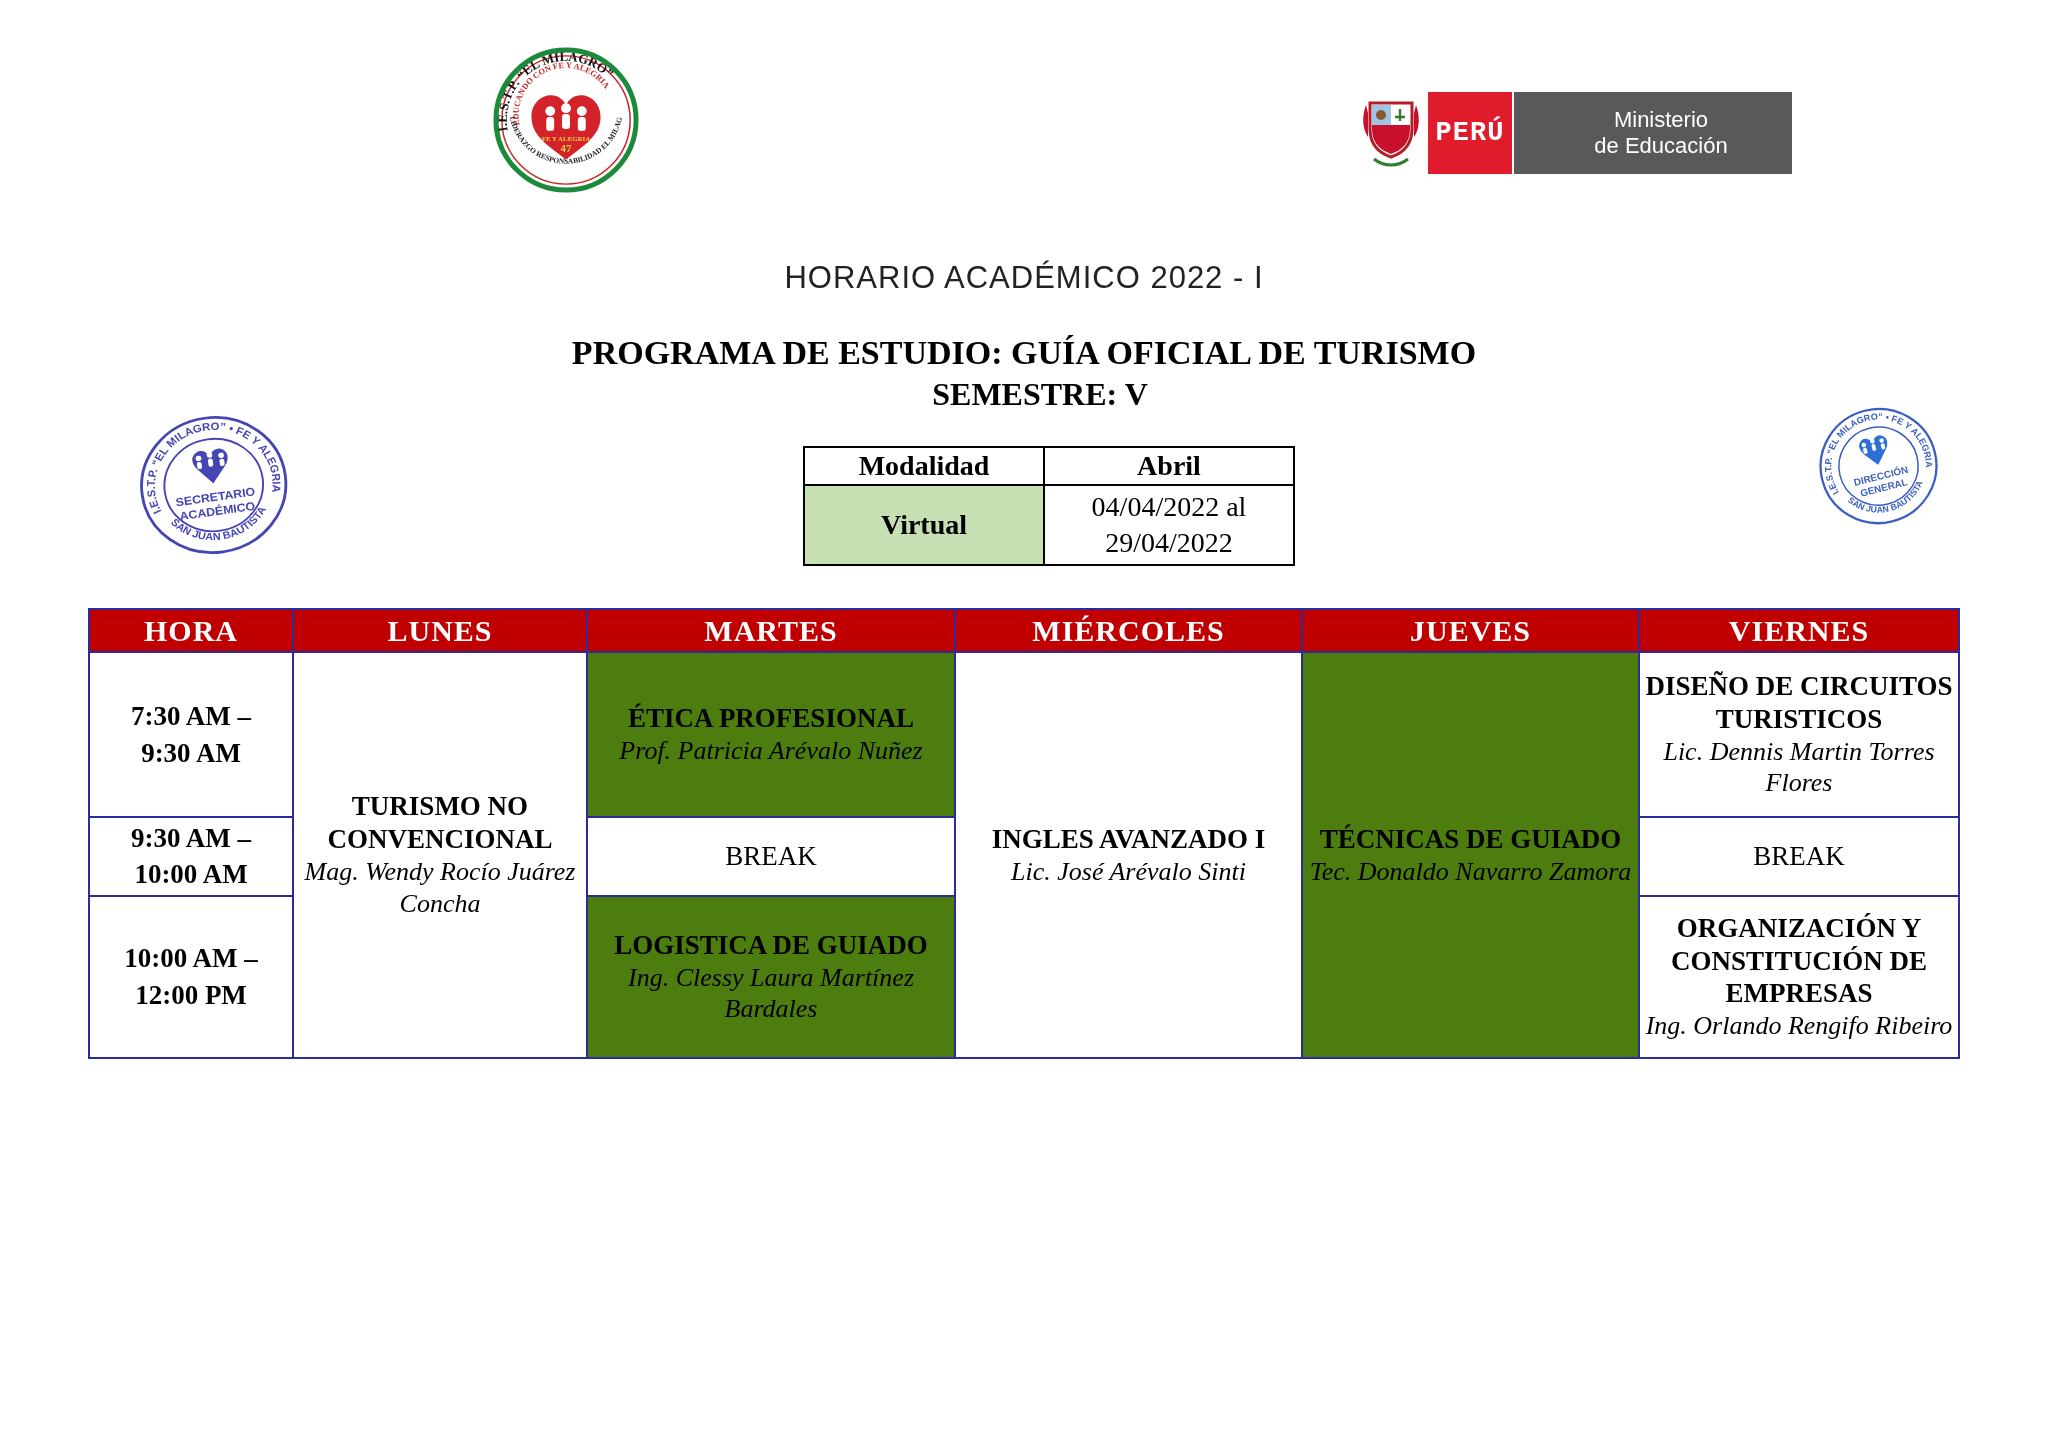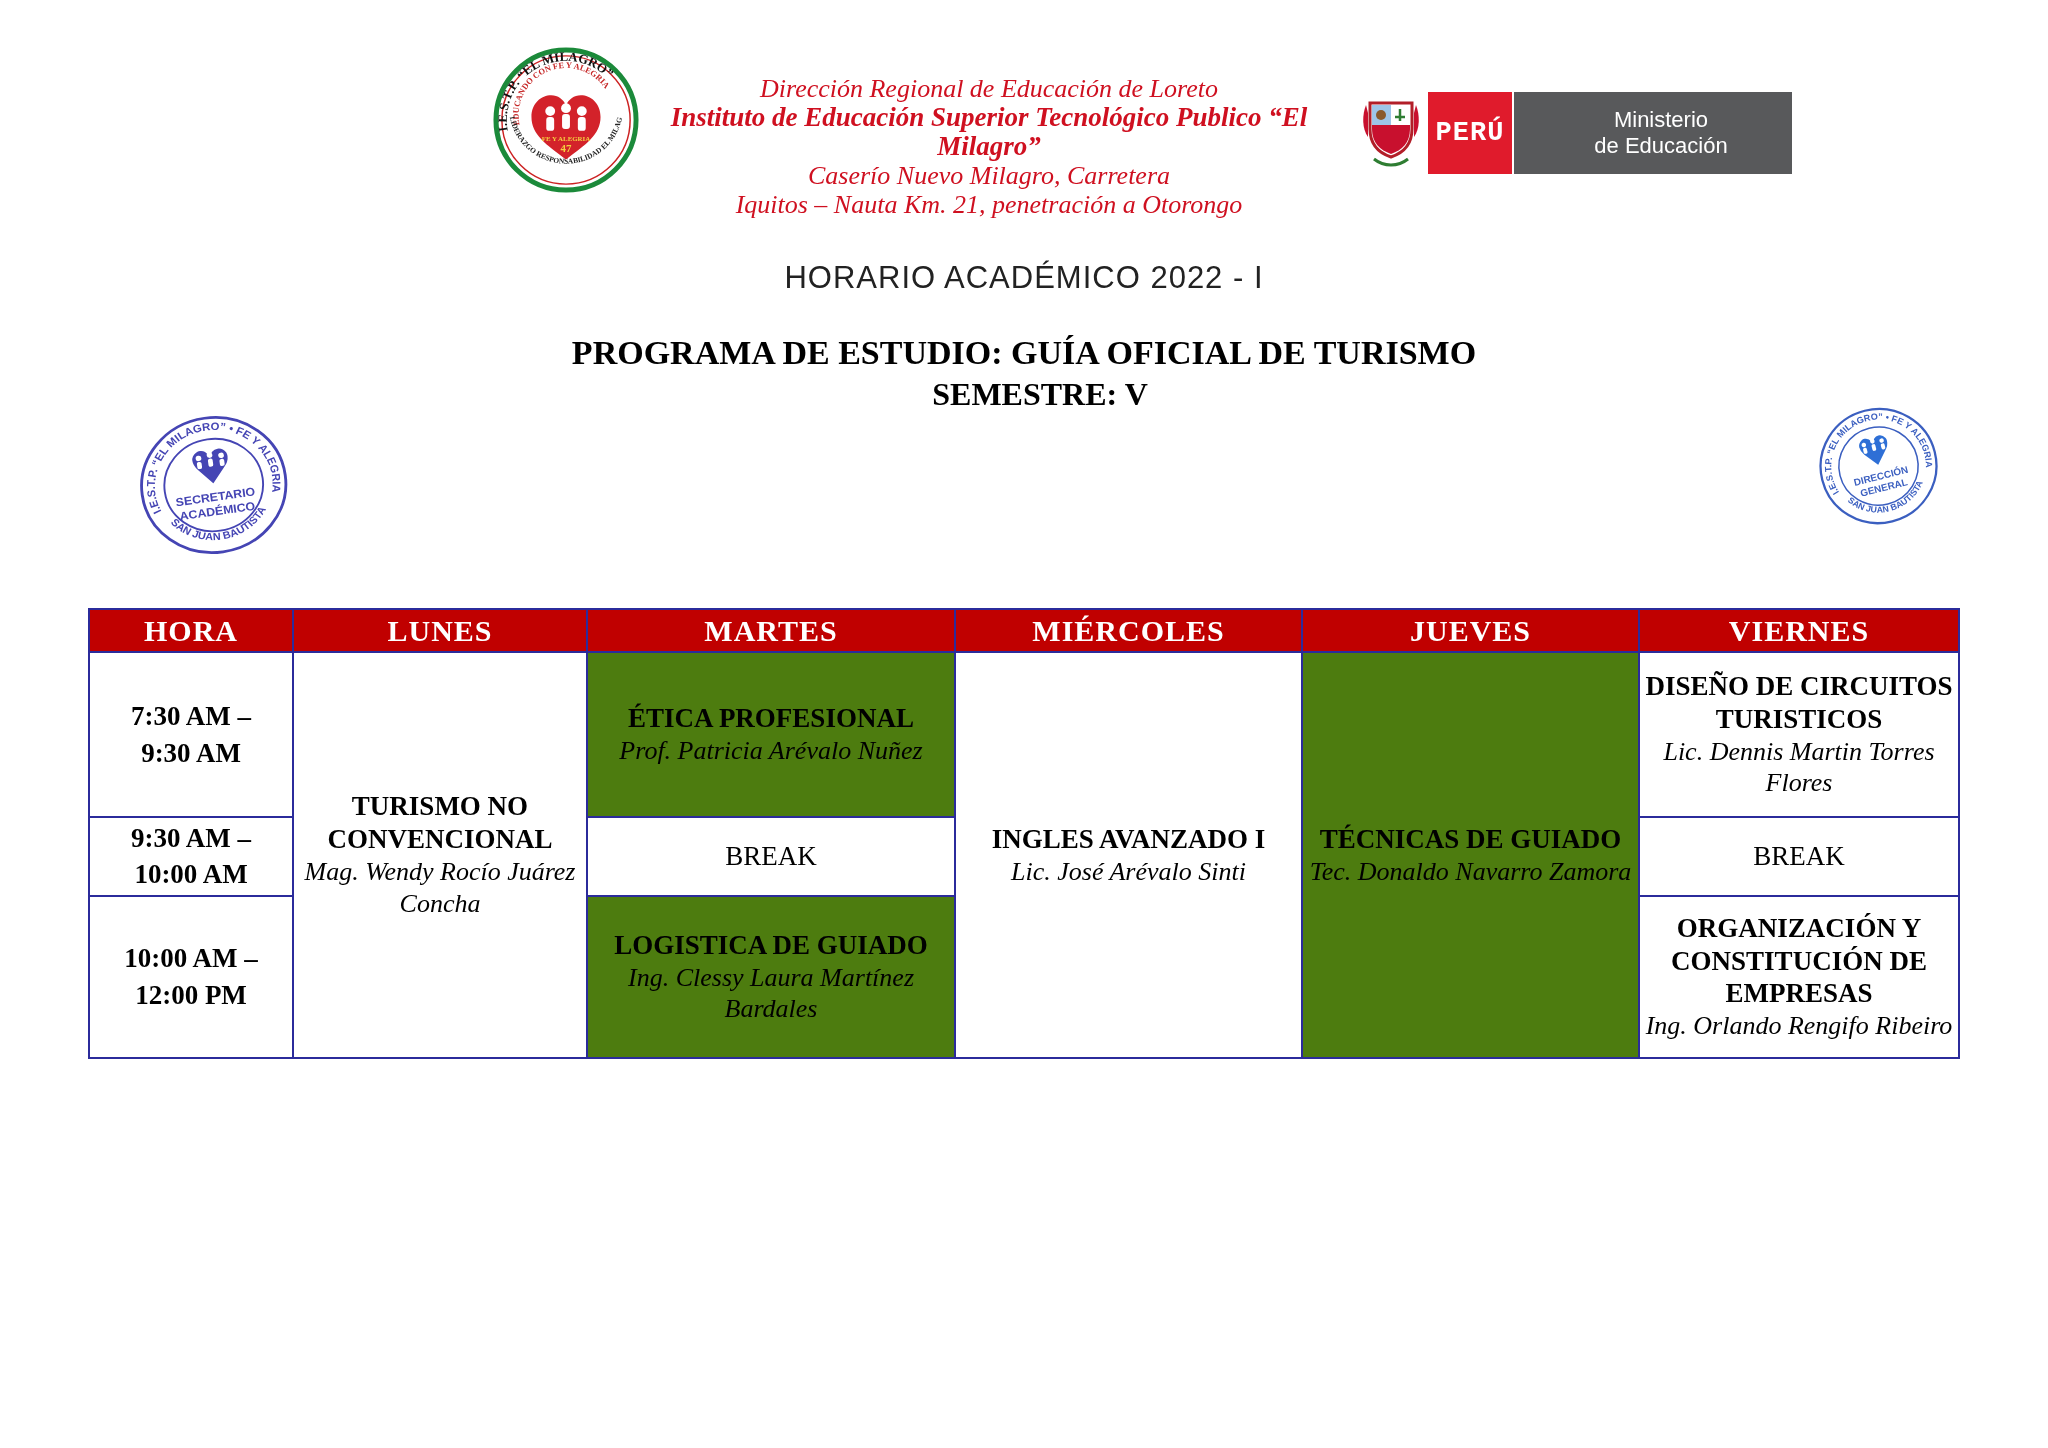--- a/index.html
+++ b/index.html
@@ -98,26 +98,20 @@
         <circle cx="75" cy="63" r="5"></circle>
           <rect x="71" y="69" width="8" height="15" rx="3"></rect>
         <circle cx="91" cy="66" r="5"></circle>
           <rect x="87" y="72" width="8" height="14" rx="3"></rect>
       </g>
       <text x="75" y="96" text-anchor="middle" font-family="Liberation Serif,serif" font-size="7" font-weight="bold" fill="#f4d03f">FE Y ALEGRIA</text>
       <text x="75" y="107" text-anchor="middle" font-family="Liberation Serif,serif" font-size="11" font-weight="bold" fill="#f4d03f">47</text>
     </svg>
   </div>
 
-  <div class="inst-block">
-    <div class="l1">Dirección Regional de Educación de Loreto</div>
-    <div class="l2">Instituto de Educación Superior Tecnológico Publico “El Milagro”</div>
-    <div class="l3">Caserío Nuevo Milagro, Carretera</div>
-    <div class="l4">Iquitos – Nauta Km. 21, penetración a Otorongo</div>
-  </div>
 
   <div class="peru-bar">
     <svg class="peru-coat" width="62" height="76" viewBox="0 0 62 76">
       <path d="M6,10 C2,20 2,34 8,42 L8,18 Z" fill="#c8102e"></path>
       <path d="M56,10 C60,20 60,34 54,42 L54,18 Z" fill="#c8102e"></path>
       <path d="M10,8 h42 v26 c0,16 -9,24 -21,28 C19,58 10,50 10,34 Z" fill="#fff" stroke="#b21e28" stroke-width="3"></path>
       <rect x="12" y="10" width="19" height="20" fill="#9ec5e8"></rect>
       <rect x="31" y="10" width="19" height="20" fill="#ffffff"></rect>
       <path d="M12,30 h38 v4 c0,14 -8,21 -19,25 C20,55 12,48 12,34 Z" fill="#c8102e"></path>
       <circle cx="21" cy="20" r="5" fill="#8a5a2b"></circle>
@@ -128,20 +122,35 @@
     <div class="peru-gray">
       <span>Ministerio</span>
       <span>de Educación</span>
     </div>
   </div>
 
   <div class="htitle">HORARIO ACADÉMICO 2022 - I</div>
   <div class="program">PROGRAMA DE ESTUDIO: GUÍA OFICIAL DE TURISMO</div>
   <div class="semester">SEMESTRE: V</div>
 
+  <table class="mod-table">
+    <tbody>
+        <tr>
+      <td class="hdr mod-c1">Modalidad</td>
+      <td class="hdr mod-c2">Abril</td>
+    </tr>
+    <tr>
+      <td class="virtual">Virtual</td>
+      <td class="dates">
+        <div>04/04/2022 al</div>
+        <div>29/04/2022</div>
+      </td>
+    </tr>
+  </tbody>
+    </table>
 
   <div class="stamp-left">
     <svg width="152" height="142" viewBox="0 0 160 160" preserveAspectRatio="none">
       <circle cx="80" cy="80" r="76" fill="none" stroke="#4545b4" stroke-width="3"></circle>
       <circle cx="80" cy="80" r="52" fill="none" stroke="#4545b4" stroke-width="2"></circle>
       <defs>
         <path id="lst-top" d="M 21.7,101.2 A 62,62 0 1 1 138.3,101.2"></path>
         <path id="lst-bot" d="M 29.2,115.6 A 62,62 0 0 0 130.8,115.6"></path>
       </defs>
       <text font-family="Liberation Sans,sans-serif" font-size="12" font-weight="bold" fill="#4545b4">

